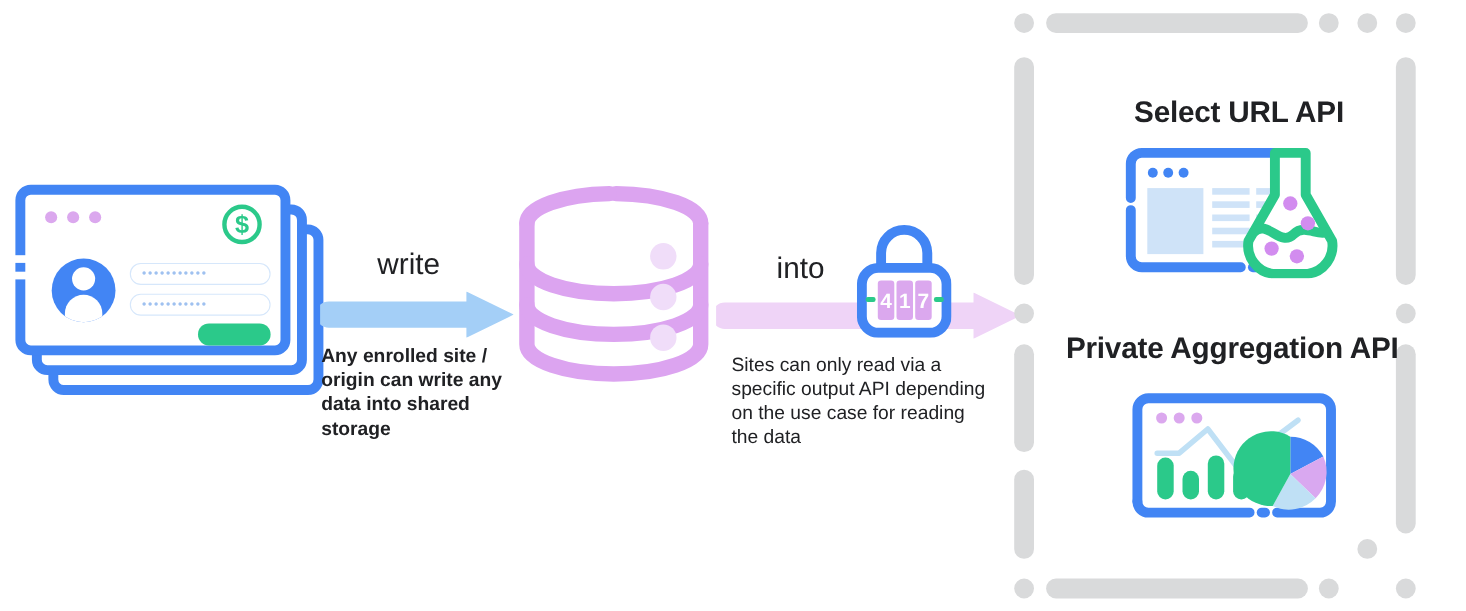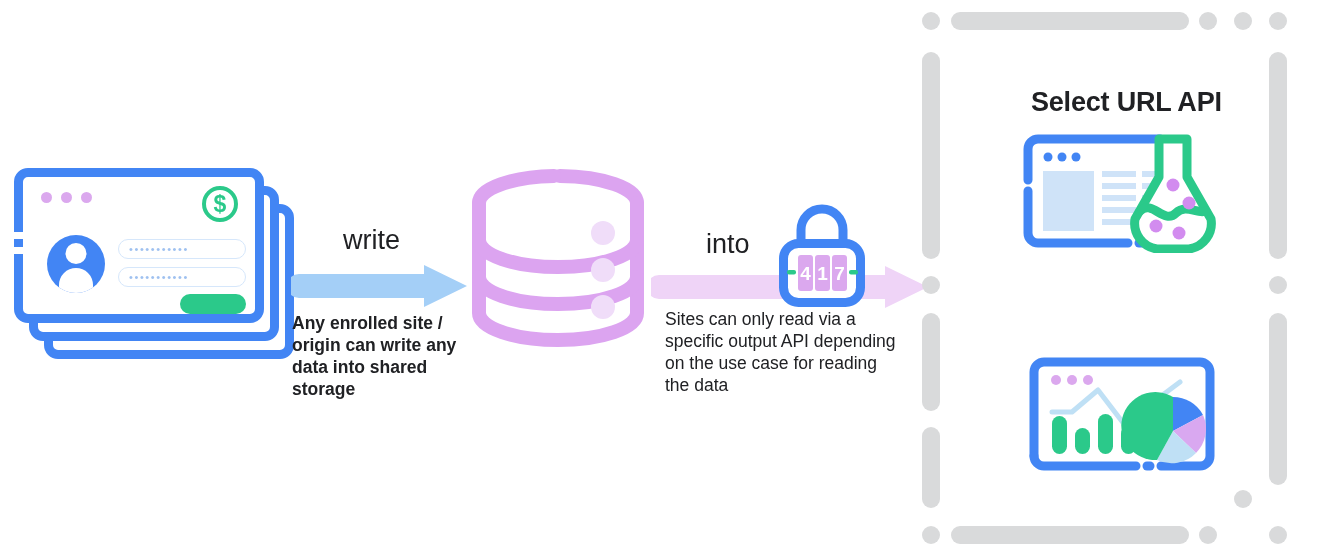--- a/index.html
+++ b/index.html
@@ -71,21 +71,21 @@
   #write-caption{position:absolute;left:292px;top:312px;width:180px;font-weight:bold;}
 
   
   #ss-title{position:absolute;left:459px;top:127px;font-size:27px;}
   #db{position:absolute;left:470px;top:167px;}
 
   
   #read-label{position:absolute;left:706px;top:229px;}
   #read-arrow{position:absolute;left:651px;top:266px;}
   #lock{position:absolute;left:779px;top:203px;}
-  #read-caption{position:absolute;left:665px;top:308px;width:235px;}
+  #read-caption{position:absolute;left:665px;top:320px;width:235px;}
 
   
   #panel{position:absolute;left:922px;top:12px;width:400px;height:532px;}
   .edge{position:absolute;background:#D9DADB;}
   #su-title{position:absolute;left:1031px;top:87px;font-size:27px;}
   #su-icon{position:absolute;left:1016px;top:133px;}
   #pa-title{position:absolute;left:969px;top:301px;font-size:27px;}
   #pa-icon{position:absolute;left:1028px;top:356px;}
 </style>
 </head>
@@ -223,20 +223,21 @@
     <g>
       <path d="M143 6 H171 V44 L195 86 A26 26 0 0 1 173 116 H141 A26 26 0 0 1 119 86 L143 44 Z" fill="#ffffff" stroke="#2BC98A" stroke-width="9" stroke-linejoin="round"></path>
       <path d="M124 78 C136 66 148 92 160 80 C170 70 182 82 190 78" fill="none" stroke="#2BC98A" stroke-width="9" stroke-linecap="round"></path>
       <circle cx="157" cy="52" r="6.5" fill="#D28CEF"></circle>
       <circle cx="173" cy="70" r="6.5" fill="#D28CEF"></circle>
       <circle cx="140" cy="93" r="6.5" fill="#D28CEF"></circle>
       <circle cx="163" cy="100" r="6.5" fill="#D28CEF"></circle>
     </g>
   </svg>
 
+  <div id="pa-title" class="heading">Private Aggregation API</div>
 
   <svg id="pa-icon" width="188" height="120" viewBox="0 0 188 120">
     <g fill="none" stroke="#4285F4" stroke-width="9" stroke-linecap="round">
       <path d="M6 100 V16 A10 10 0 0 1 16 6 H172 A10 10 0 0 1 182 16 V100
                A10 10 0 0 1 172 110 H133"></path>
       <path d="M122 110 H119"></path>
       <path d="M108 110 H16 A10 10 0 0 1 6 100"></path>
     </g>
 
     <circle cx="28" cy="24" r="5" fill="#DBA8EE"></circle>

